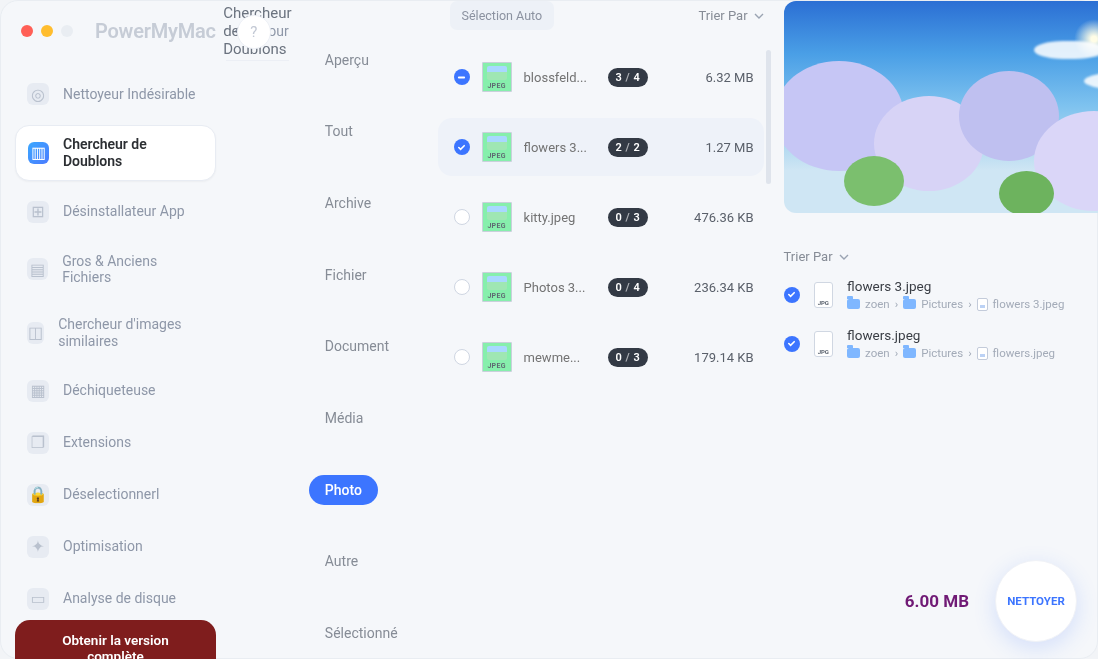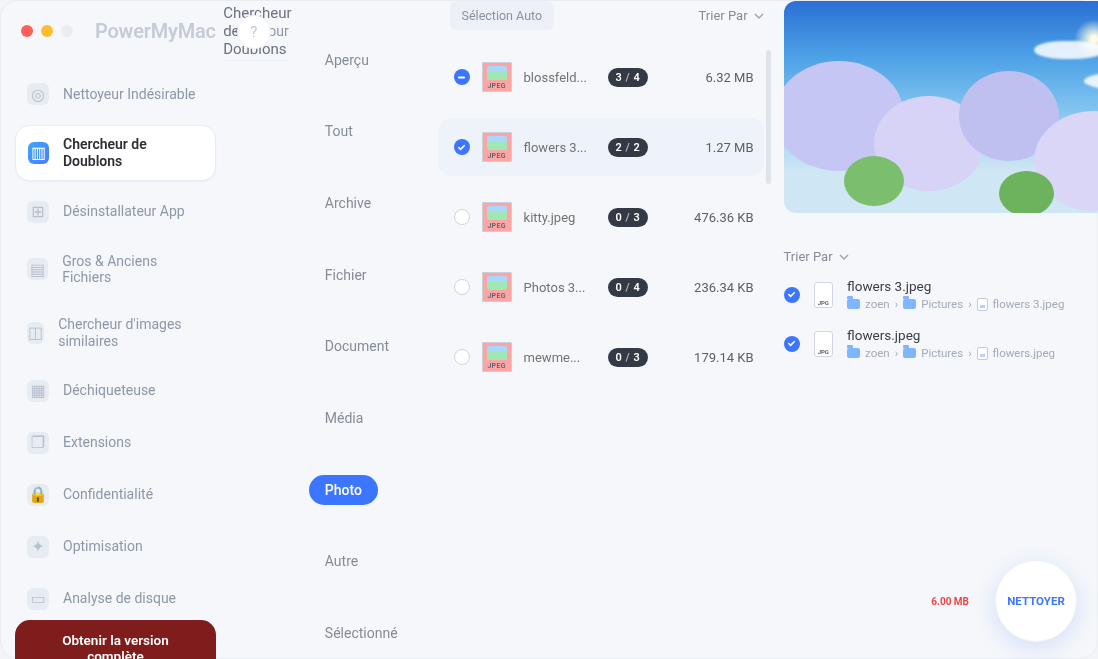--- a/index.html
+++ b/index.html
@@ -36,21 +36,21 @@
   .sorter{color:#868c96;font-size:13px;display:flex;align-items:center;gap:6px;cursor:pointer}
   .chev{width:10px;height:10px}
   .list{display:flex;flex-direction:column;gap:12px;position:relative}
   .scroll-track{position:absolute;right:-7px;top:2px;width:5px;height:92%;background:transparent}
   .scroll-thumb{width:5px;height:43%;background:#dfe4ec;border-radius:3px}
   .row{display:flex;align-items:center;gap:12px;padding:14px 10px 14px 16px;border-radius:14px}
   .row.sel{background:#eef2f9}
   .ck{width:16px;height:16px;border-radius:50%;border:1.5px solid #cfd6e2;flex-shrink:0;display:flex;align-items:center;justify-content:center;background:#fff}
   .ck.on{border:none;background:#3c75ff}
   .ck svg{width:9px;height:9px;color:#fff}
-  .thumb{width:30px;height:30px;border:1px solid #c9d0db;border-radius:1px;display:flex;flex-direction:column;align-items:center;justify-content:flex-end;position:relative;background:#fca5a5}
+  .thumb{width:30px;height:30px;border:1px solid #c9d0db;border-radius:1px;display:flex;flex-direction:column;align-items:center;justify-content:flex-end;position:relative;background:#86efac}
   .thumb .pp{position:absolute;top:3px;width:20px;height:14px;background:linear-gradient(180deg,#a8d8ff 45%,#9fe7b3 45%);border-radius:2px}
   .thumb .txt{font-size:7px;color:#5d6570;font-weight:600;letter-spacing:.3px;padding-bottom:1px}
   .fname{flex:0 0 72px;font-size:13px;color:#737373;white-space:nowrap;overflow:hidden;text-overflow:ellipsis}
   .badge{background:#333a45;color:#fff;font-size:11px;font-weight:600;border-radius:11px;padding:3px 8px;letter-spacing:.5px}
   .size{margin-left:auto;color:#5a606a;font-size:13px}
 
   .right{flex:1;display:flex;flex-direction:column}
   .preview{width:100%;height:212px;border-radius:12px;position:relative;overflow:hidden}
   .sky{position:absolute;inset:0;background:linear-gradient(180deg,#2b6fd4 0%,#4a9fe6 25%,#7fc3ef 50%,#a9d5ef 65%,#cfe6f4 80%)}
   .cloud{position:absolute;background:rgba(255,255,255,.85);border-radius:50%/60%;filter:blur(1px)}
@@ -63,21 +63,21 @@
   .dpath{display:flex;align-items:center;gap:5px;font-size:11.5px;color:#a3abb8}
   .folder{width:13px;height:10px;background:#7fb7ff;border-radius:2px;position:relative}
   .folder:before{content:"";position:absolute;top:-3px;left:0;width:6px;height:3px;background:#7fb7ff;border-radius:1px 1px 0 0}
   .fileic{width:11px;height:13px;border:1px solid #c3cbda;border-radius:2px;position:relative;background:#fff}
   .fileic:before{content:"";position:absolute;left:2px;right:2px;bottom:2px;height:3px;background:#bcd2f5}
   .jpgic{width:24px;height:26px;border:1px solid #d0d7e2;border-radius:3px;position:relative;background:#fff;display:flex;align-items:flex-end;justify-content:center}
   .jpgic span{font-size:6px;color:#5d6570;font-weight:700;padding-bottom:1px}
   .mag{width:15px;height:15px;color:#c0c8d5}
   .dsize{margin-left:auto;color:#555c67;font-size:13.5px}
   .bottom{position:absolute;right:20px;bottom:16px;display:flex;align-items:center;gap:26px}
-  .total{color:#ef4444;font-weight:700;font-size:10px}
+  .total{color:#701a75;font-weight:700;font-size:17px}
   .clean{width:82px;height:82px;background:#fff;border:1px solid #f0f2f7;border-radius:50%;box-shadow:0 6px 22px rgba(60,117,255,.18);color:#3c75ff;font-weight:700;font-size:11.5px;display:flex;align-items:center;justify-content:center;cursor:pointer}
 </style>
 </head>
 <body>
 
 <div class="window">
   <div class="sidebar">
     <div class="traffic">
       <div class="tl red"></div>
       <div class="tl yellow"></div>
@@ -108,21 +108,21 @@
         <div class="nav-item">
           <div class="ic">▦</div>
           <span class="lbl">Déchiqueteuse</span>
         </div>
         <div class="nav-item">
           <div class="ic">❐</div>
           <span class="lbl">Extensions</span>
         </div>
         <div class="nav-item">
           <div class="ic">🔒</div>
-          <span class="lbl">Confidentialité</span>
+          <span class="lbl">Déselectionnerl</span>
         </div>
         <div class="nav-item">
           <div class="ic">✦</div>
           <span class="lbl">Optimisation</span>
         </div>
         <div class="nav-item">
           <div class="ic">▭</div>
           <span class="lbl">Analyse de disque</span>
         </div>
       </div>

